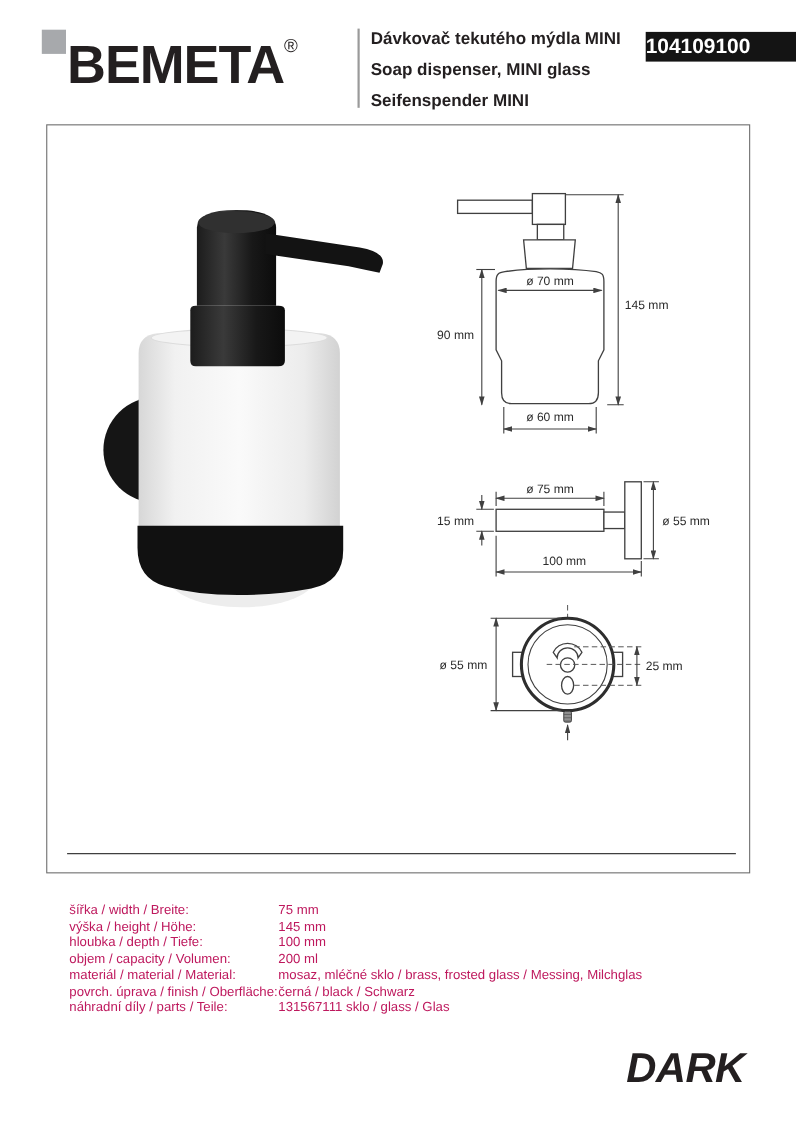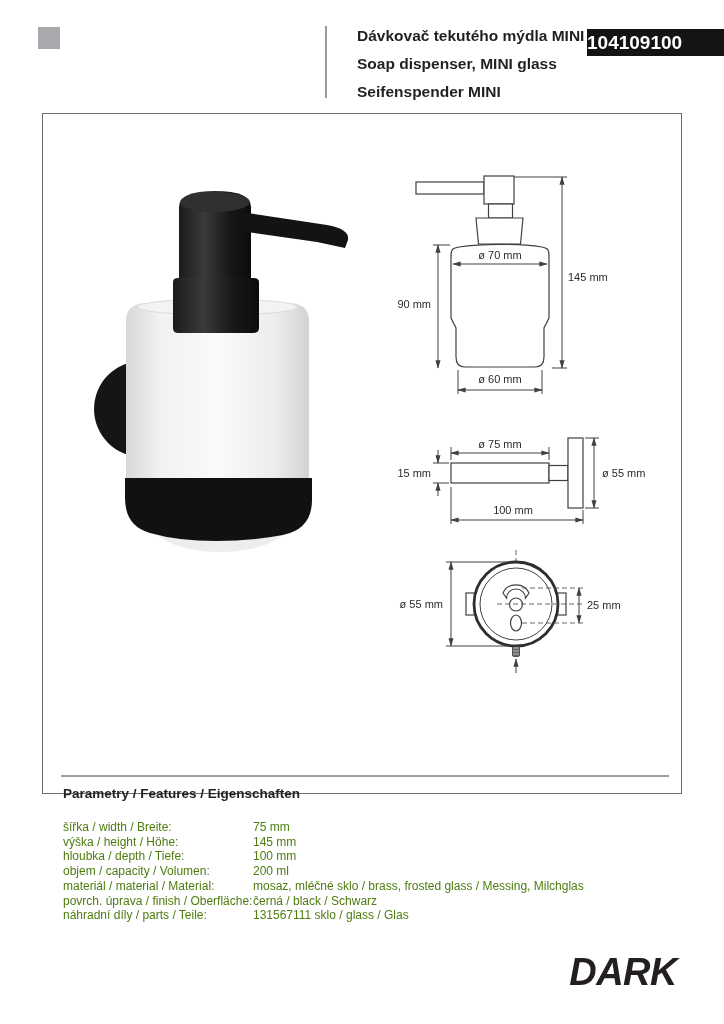--- a/index.html
+++ b/index.html
@@ -4,47 +4,48 @@
 <style>
   html,body{margin:0;padding:0;background:#fff;}
   .page{position:relative;width:724px;height:1024px;background:#fff;overflow:hidden;
         font-family:"Liberation Sans",sans-serif;color:#231f20;}
   
   .logo-square{position:absolute;left:38px;top:27px;width:22px;height:22px;background:#a7a9ac;}
   .brand{position:absolute;left:61px;top:14px;font-size:49px;font-weight:700;letter-spacing:-1px;
          line-height:56px;white-space:nowrap;}
   .brand .reg{font-size:17px;font-weight:400;vertical-align:28px;letter-spacing:0;}
   .header-divider{position:absolute;left:325px;top:26px;width:2px;height:72px;background:#9a9a9a;}
-  .titles{position:absolute;left:357px;top:22px;font-size:15.5px;font-weight:700;line-height:28px;}
+  .titles{position:absolute;left:337px;top:22px;font-size:15.5px;font-weight:700;line-height:28px;}
   .code-box{position:absolute;left:587px;top:29px;width:137px;height:27px;background:#141414;}
   .code-box span{display:block;padding-left:0;font-size:19px;font-weight:700;line-height:27px;color:#ffffff;}
   
   .main-box{position:absolute;left:42px;top:113px;width:640px;height:681px;border:1px solid #6e6e6e;
             box-sizing:border-box;background:#fff;}
   .art{position:absolute;left:0;top:0;width:640px;height:667px;}
   
   .params-heading{position:absolute;left:20px;top:672px;font-size:13.5px;font-weight:700;color:#231f20;}
-  .params{position:absolute;left:20px;top:706px;font-size:12px;line-height:14.7px;color:#4d7c0f;}
+  .params{position:absolute;left:20px;top:706px;font-size:12px;line-height:14.7px;color:#be185d;}
   .param-row{display:flex;}
   .param-label{width:190px;flex:0 0 190px;}
   .param-value{white-space:nowrap;text-align:center;}
   
   .collection{position:absolute;right:47px;top:951px;font-size:38px;font-weight:700;letter-spacing:-0.5px;font-style:italic;}
   
   text.dim{font-family:"Liberation Sans",sans-serif;font-size:11px;fill:#2b2b2b;}
   .ln{stroke:#404040;stroke-width:1;fill:none;}
   .shape{stroke:#404040;stroke-width:1.2;fill:#ffffff;}
   .dash{stroke:#555;stroke-width:0.9;fill:none;stroke-dasharray:5 3;}
 </style>
 </head>
 <body>
 
 <div class="page">
 
   <div class="logo-square"></div>
+  <div class="brand"><span>BEMETA</span><span class="reg">®</span></div>
   <div class="header-divider"></div>
   <div class="titles">
     <div>Dávkovač tekutého mýdla MINI</div>
     <div>Soap dispenser, MINI glass</div>
     <div>Seifenspender MINI</div>
   </div>
   <div class="code-box">
     <span>104109100</span>
   </div>
 
@@ -140,21 +141,20 @@
         <line class="ln" x1="450" y1="561" x2="450" y2="645" marker-start="url(#arr)" marker-end="url(#arr)"></line>
         <text class="dim" x="442" y="607" text-anchor="end">ø 55 mm</text>
         <rect x="511.5" y="645.5" width="7" height="10" rx="1.5" fill="#909090" stroke="#333" stroke-width="0.8"></rect>
         <path d="M511.5,648.5 H518.5 M511.5,651.5 H518.5 M511.5,654.5 H518.5" stroke="#555" stroke-width="0.7"></path>
         <line class="ln" x1="515" y1="672" x2="515" y2="658" marker-end="url(#arr)"></line>
       </g>
 
       <line x1="60" y1="775" x2="668" y2="775" stroke="#3f3f3f" stroke-width="1"></line>
     </svg>
 
-    <div class="params-heading">Parametry / Features / Eigenschaften</div>
     <div class="params">
       <div class="param-row">
         <span class="param-label">šířka / width / Breite:</span>
         <span class="param-value">75 mm</span>
       </div>
       <div class="param-row">
         <span class="param-label">výška / height / Höhe:</span>
         <span class="param-value">145 mm</span>
       </div>
       <div class="param-row">

